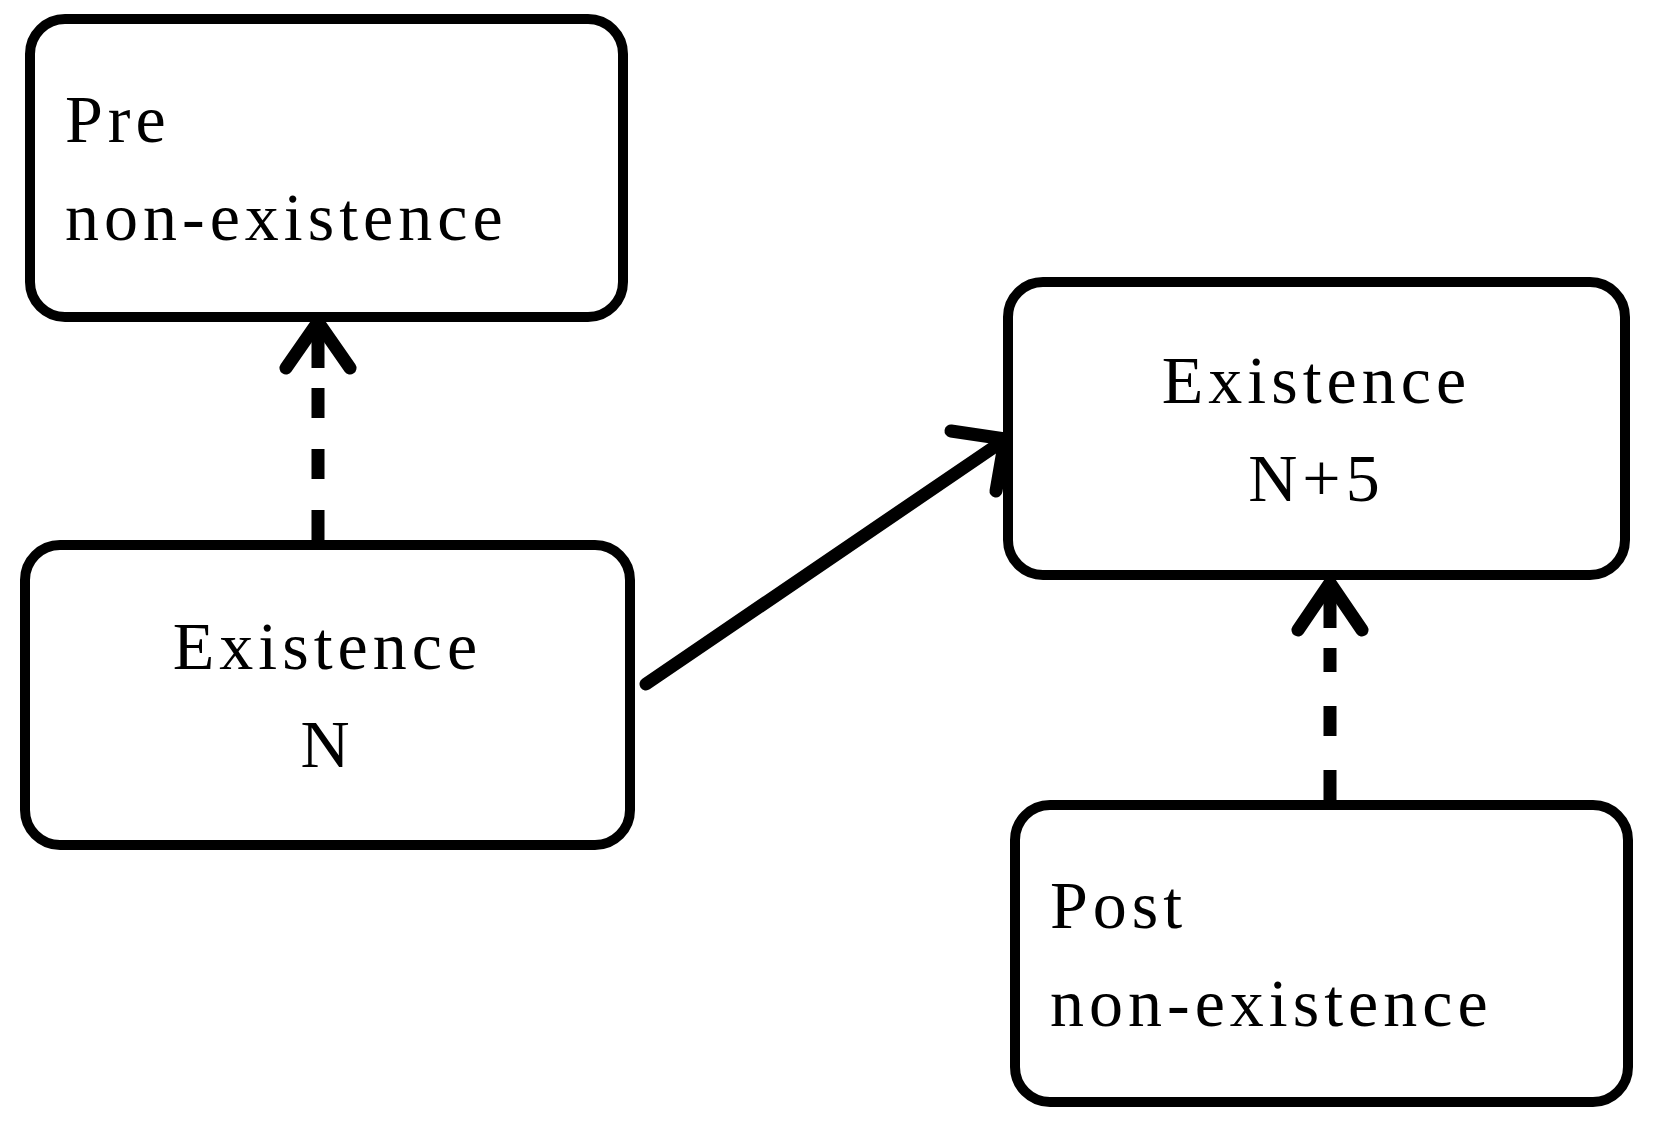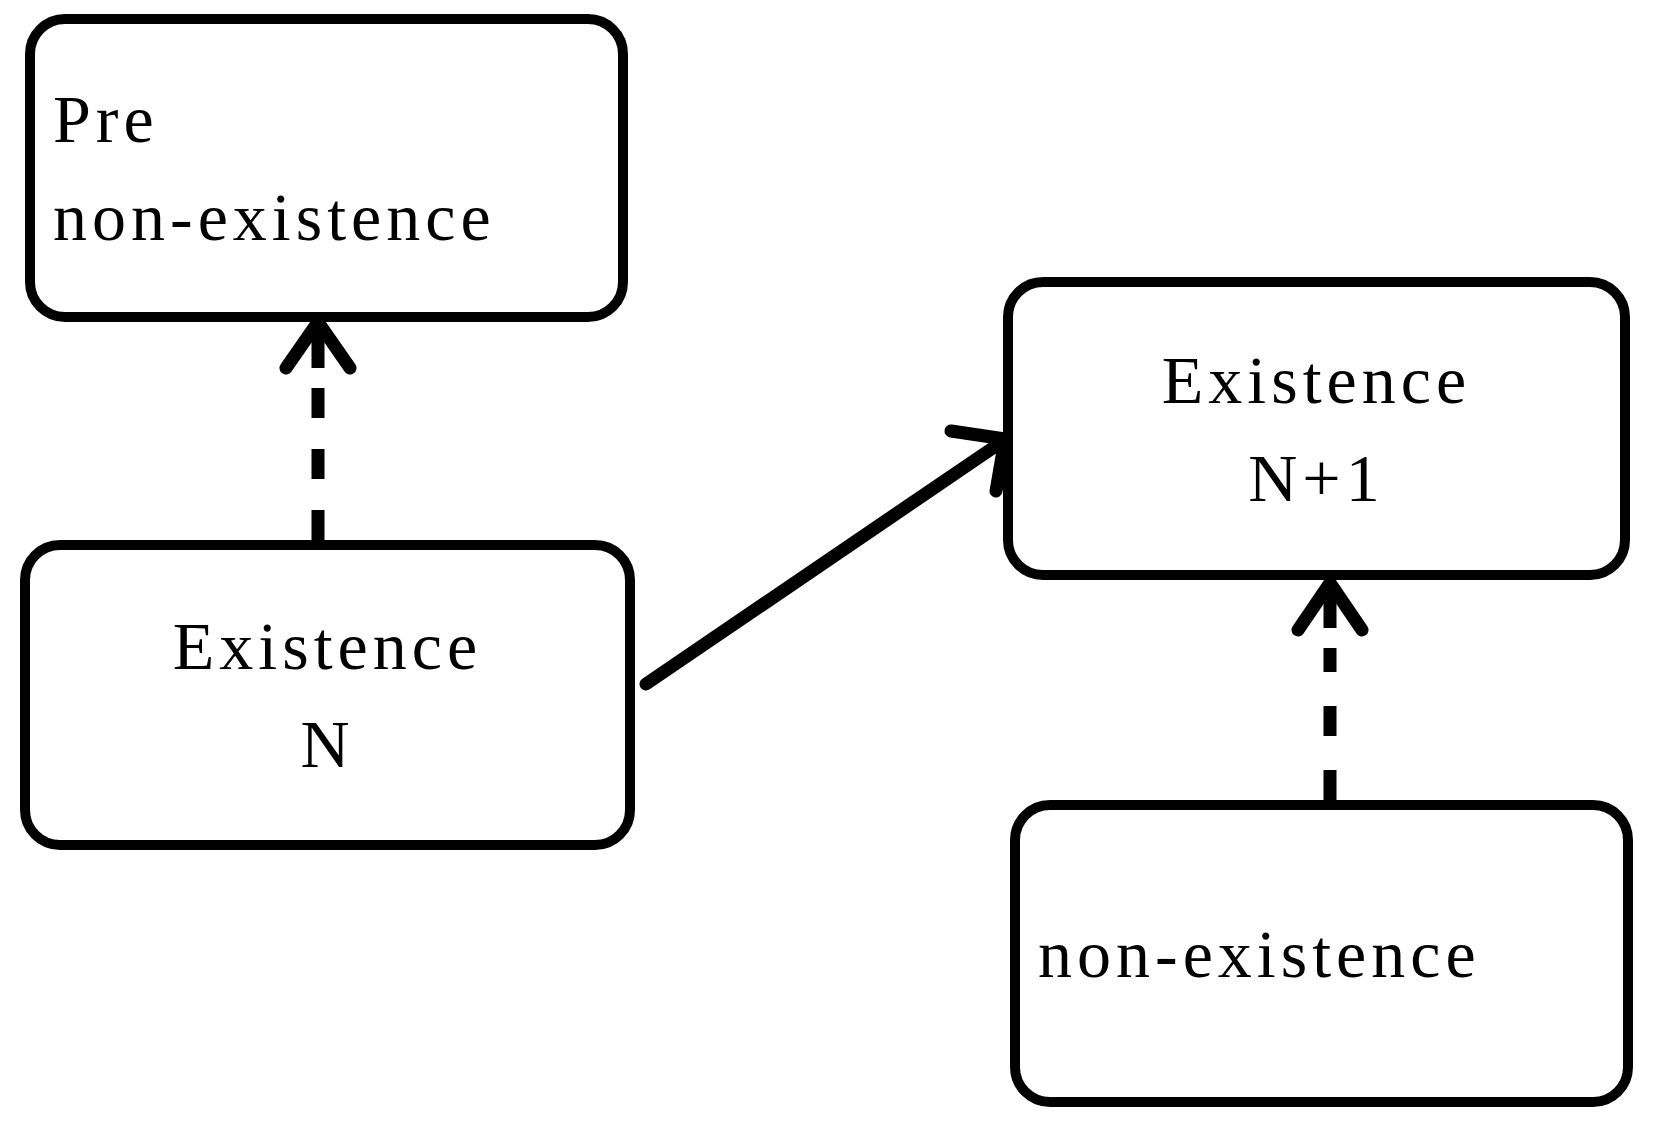--- a/index.html
+++ b/index.html
@@ -24,21 +24,21 @@
     background: #ffffff;
     display: flex;
     flex-direction: column;
     justify-content: center;
     font-size: 68px;
     line-height: 98px;
     letter-spacing: 5px;
     white-space: nowrap;
   }
   .node .line { display: block; }
-  .align-left   { align-items: flex-start; padding-left: 18px; text-align: left; }
+  .align-left   { align-items: flex-start; padding-left: 30px; text-align: left; }
   .align-center { align-items: center; text-align: center; font-family: Liberation Serif, serif; }
 
   .box-pre  { left: 25px;   top: 14px;  width: 603px; height: 308px; }
   .box-exn  { left: 20px;   top: 540px; width: 615px; height: 310px; }
   .box-exn1 { left: 1003px; top: 277px; width: 627px; height: 303px; }
   .box-post { left: 1010px; top: 800px; width: 623px; height: 307px; }
 
   .arrow-layer {
     position: absolute;
     left: 0; top: 0;
@@ -57,24 +57,25 @@
     <span class="line">non-existence</span>
   </div>
 
   <div class="node box-exn align-center">
     <span class="line">Existence</span>
     <span class="line">N</span>
   </div>
 
   <div class="node box-exn1 align-center">
     <span class="line">Existence</span>
-    <span class="line">N+1</span>
+    <span class="line">N+5</span>
   </div>
 
   <div class="node box-post align-left">
+    <span class="line">Post</span>
     <span class="line">non-existence</span>
   </div>
 
   <svg class="arrow-layer" viewBox="0 0 1658 1128" xmlns="http://www.w3.org/2000/svg">
 
     <g stroke="#000000" stroke-width="13" fill="none">
       <line x1="318" y1="540" x2="318" y2="388" stroke-dasharray="30 31" stroke-linecap="butt"></line>
       <line x1="318" y1="332" x2="318" y2="368" stroke-linecap="butt"></line>
       <polyline points="286,368 318,322 350,368" stroke-linecap="round" stroke-linejoin="round"></polyline>
     </g>

